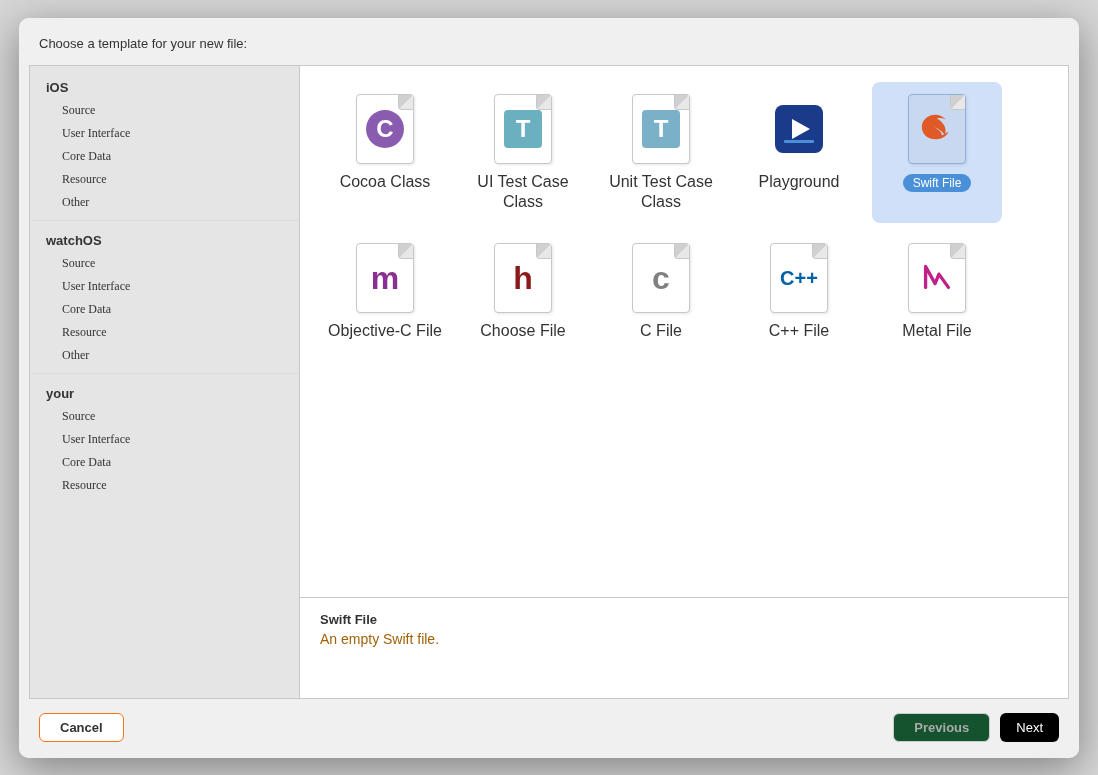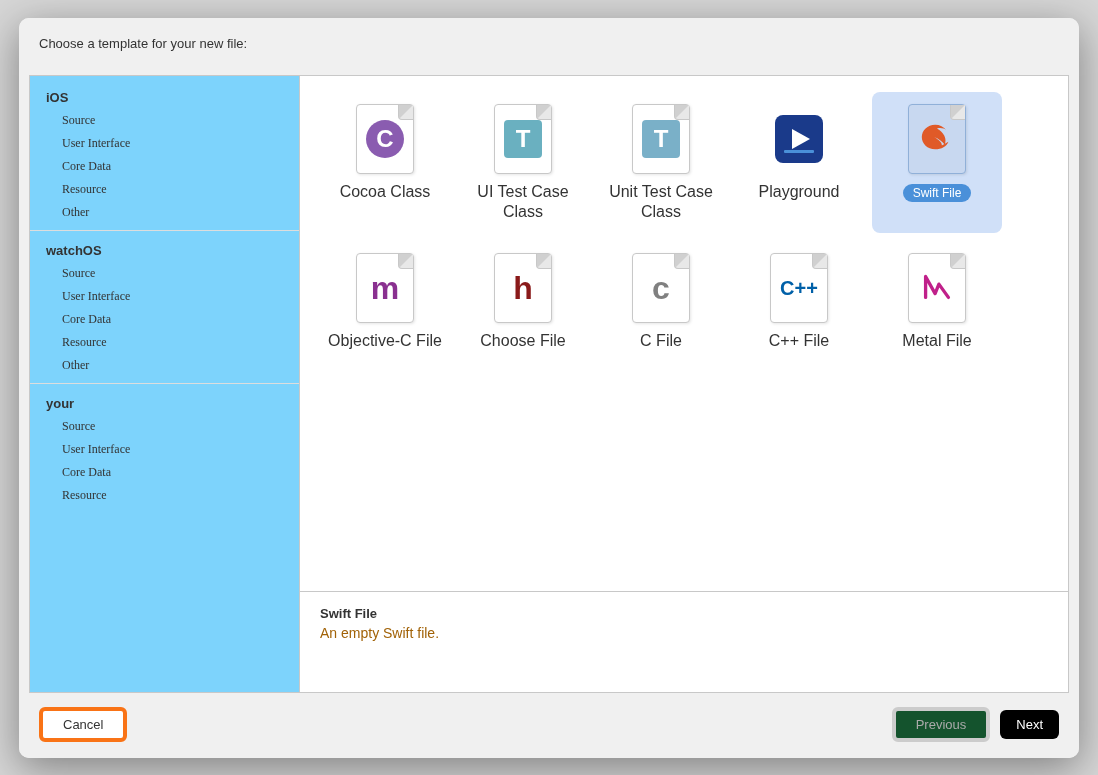--- a/index.html
+++ b/index.html
@@ -17,40 +17,40 @@
       background: #f0f0f0;
       border-radius: 10px;
       box-shadow: 0 10px 40px rgba(0,0,0,0.4);
       width: 1060px;
       height: 740px;
       display: flex;
       flex-direction: column;
       overflow: hidden;
     }
     .dialog-title {
-      padding: 18px 20px 24px 20px;
+      padding: 18px 20px 14px 20px;
       font-size: 13px;
       color: #333;
       background: #f0f0f0;
     }
     .dialog-body {
       display: flex;
       flex: 1;
       border: 1px solid #c8c8c8;
       margin: 0 10px;
       background: white;
       overflow: hidden;
     }
     
     .sidebar {
       width: 270px;
       min-width: 270px;
       border-right: 1px solid #c8c8c8;
       overflow-y: auto;
-      background: #7dd3fc;
+      background: #e5e5e5;
       padding: 8px 0;
     }
     .sidebar::-webkit-scrollbar { width: 8px; }
     .sidebar::-webkit-scrollbar-thumb { background: #c0c0c0; border-radius: 4px; }
     .sidebar-section-header {
       font-size: 13px;
       font-weight: 600;
       color: #333;
       padding: 6px 16px 4px 16px;
     }
@@ -188,21 +188,22 @@
       align-items: center;
       justify-content: space-between;
       padding: 14px 20px 16px 20px;
       background: #f0f0f0;
     }
     .btn {
       padding: 6px 20px;
       border-radius: 6px;
       font-size: 13px;
       cursor: pointer;
-      border: 4px solid #f97316;
+      border: 1px solid #f97316;
+      font-weight: bold;
     }
     .btn-cancel {
       background: white;
       color: #333;
     }
     .btn-previous {
       background: #14532d;
       color: #aaa;
       border-color: #ccc;
     }

